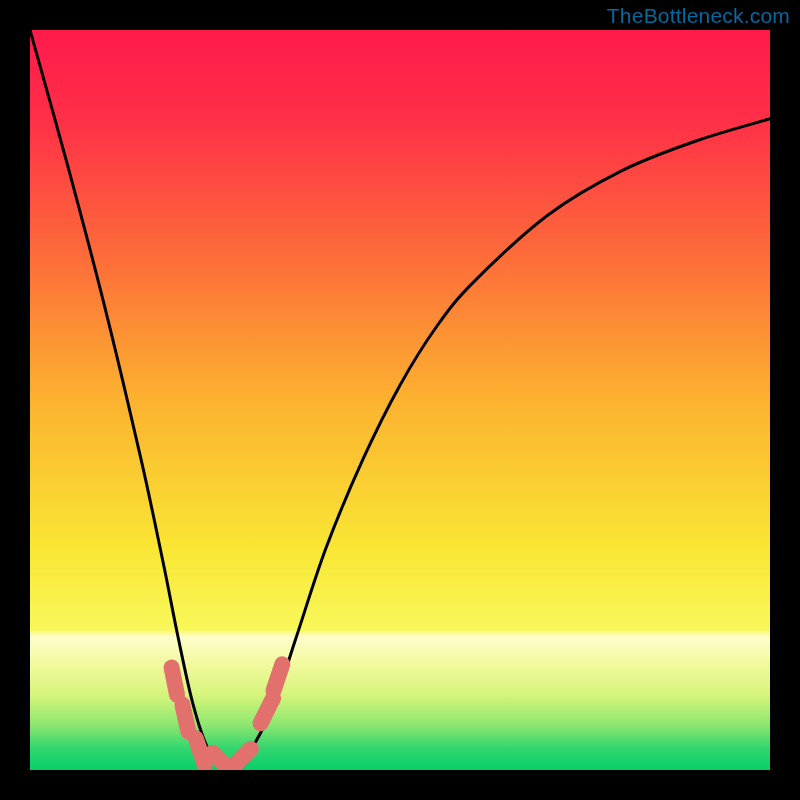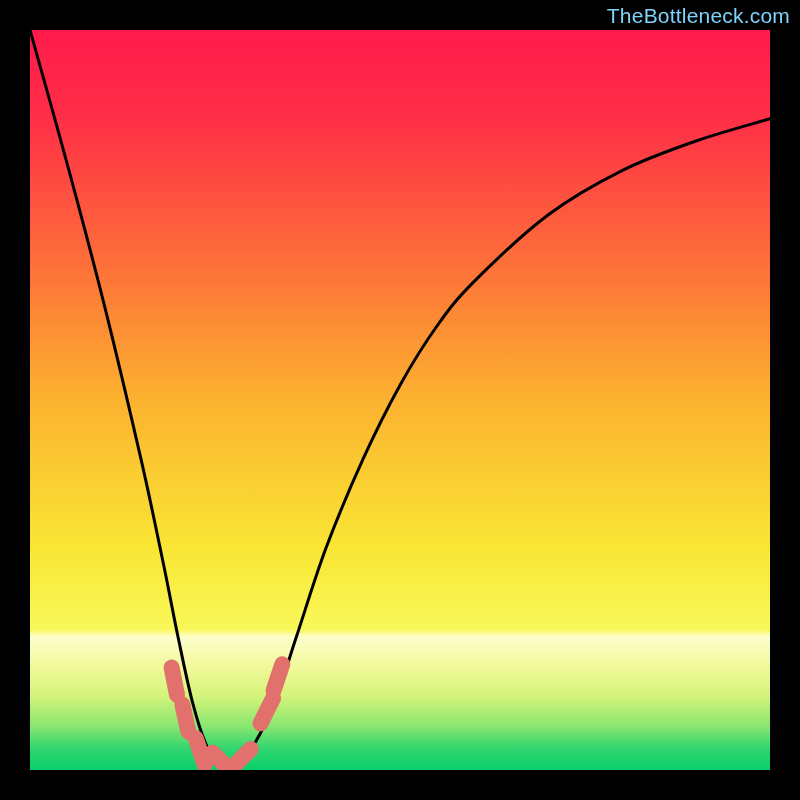--- a/index.html
+++ b/index.html
@@ -20,21 +20,21 @@
     overflow: hidden;
   }
   .gradient {
     position: absolute;
     left: 0; top: 0; width: 100%; height: 100%;
   }
   .watermark {
     position: absolute;
     top: 4px;
     right: 10px;
-    color: #7dd3fc;
+    color: #0369a1;
     font-size: 21px;
     font-weight: 500;
     letter-spacing: 0.2px;
   }
   svg.curve {
     position: absolute;
     left: 0; top: 0;
     width: 100%; height: 100%;
     overflow: visible;
   }

